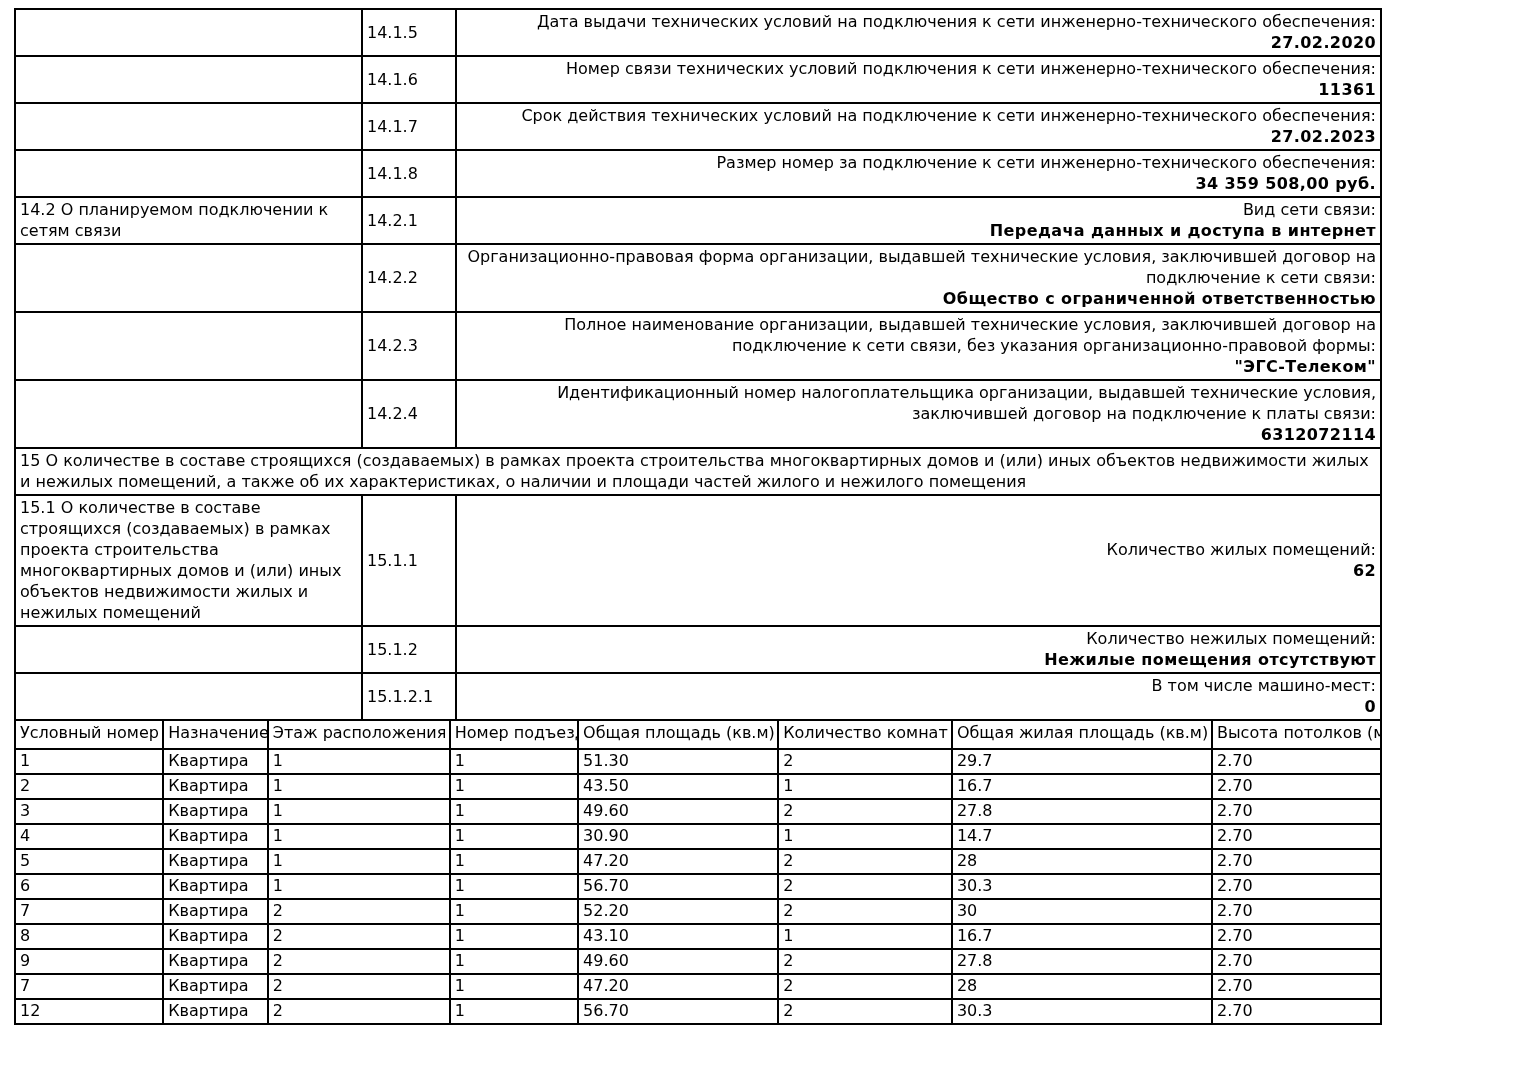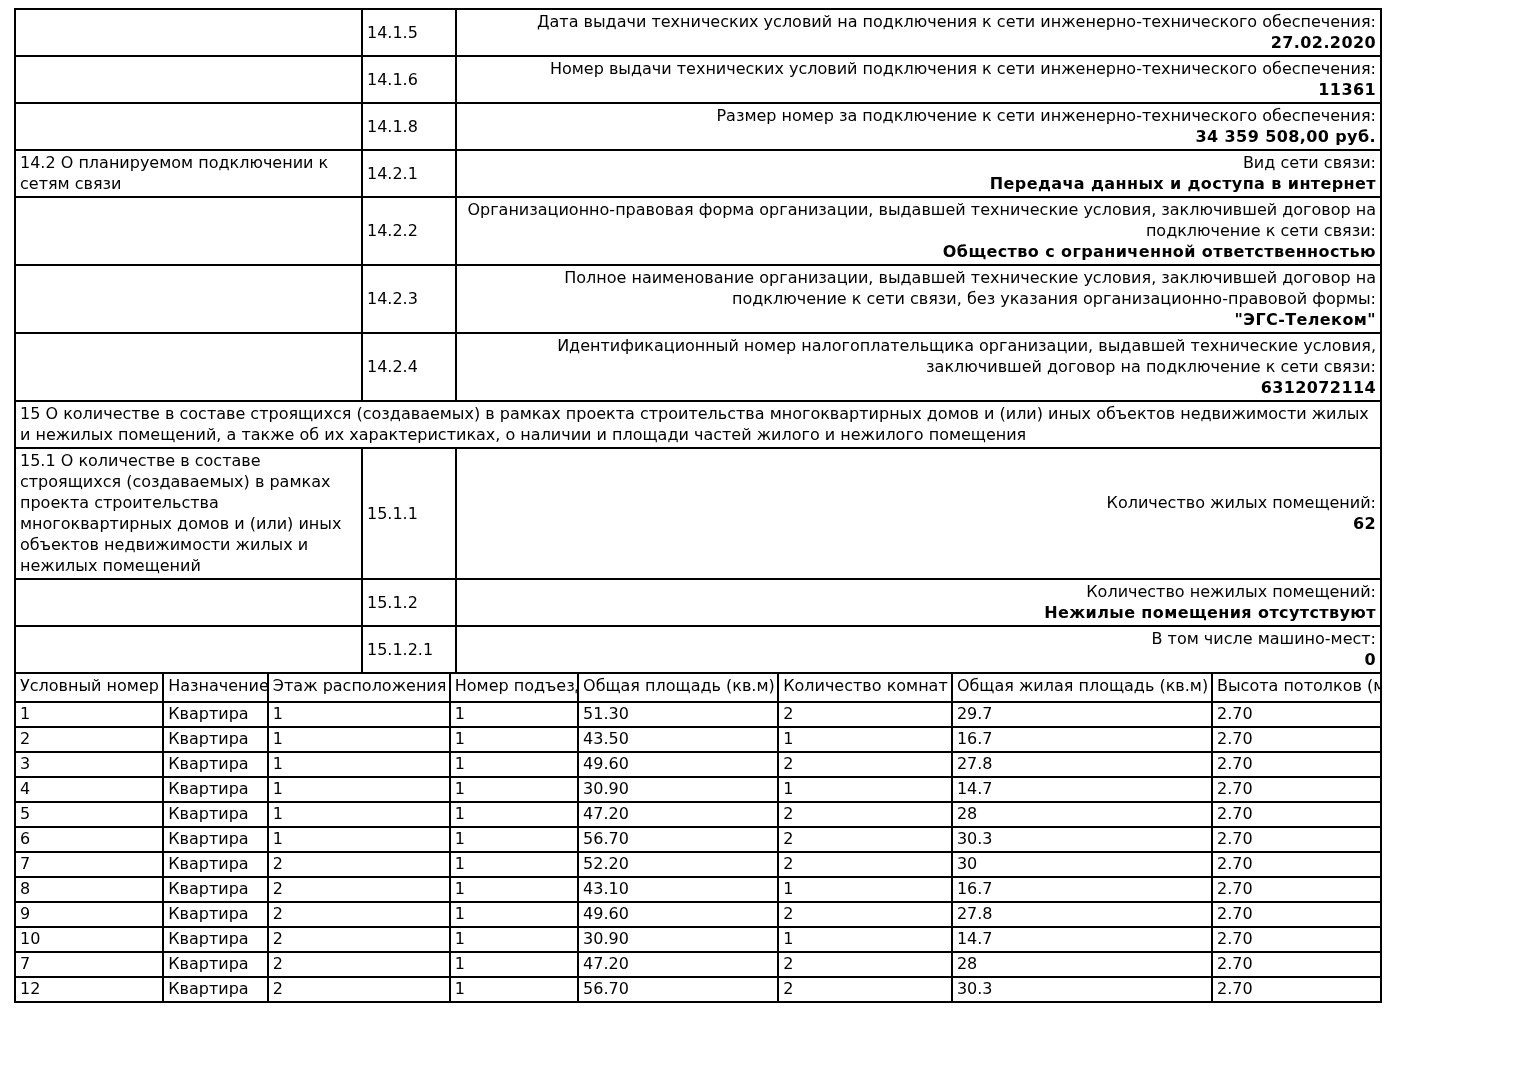--- a/index.html
+++ b/index.html
@@ -36,22 +36,30 @@
           <td class="code-cell">14.1.5</td>
           <td class="desc-cell">
             <div class="lbl">Дата выдачи технических условий на подключения к сети инженерно-технического обеспечения:</div>
             <div class="val">27.02.2020</div>
           </td>
         </tr>
         <tr>
           <td class="left-cell"></td>
           <td class="code-cell">14.1.6</td>
           <td class="desc-cell">
-            <div class="lbl">Номер выдачи технических условий подключения к сети инженерно-технического обеспечения:</div>
+            <div class="lbl">Номер связи технических условий подключения к сети инженерно-технического обеспечения:</div>
             <div class="val">11361</div>
+          </td>
+        </tr>
+        <tr>
+          <td class="left-cell"></td>
+          <td class="code-cell">14.1.7</td>
+          <td class="desc-cell">
+            <div class="lbl">Срок действия технических условий на подключение к сети инженерно-технического обеспечения:</div>
+            <div class="val">27.02.2023</div>
           </td>
         </tr>
         <tr>
           <td class="left-cell"></td>
           <td class="code-cell">14.1.8</td>
           <td class="desc-cell">
             <div class="lbl">Размер номер за подключение к сети инженерно-технического обеспечения:</div>
             <div class="val">34 359 508,00 руб.</div>
           </td>
         </tr>
@@ -76,21 +84,21 @@
           <td class="code-cell">14.2.3</td>
           <td class="desc-cell">
             <div class="lbl">Полное наименование организации, выдавшей технические условия, заключившей договор на подключение к сети связи, без указания организационно-правовой формы:</div>
             <div class="val">"ЭГС-Телеком"</div>
           </td>
         </tr>
         <tr>
           <td class="left-cell"></td>
           <td class="code-cell">14.2.4</td>
           <td class="desc-cell">
-            <div class="lbl">Идентификационный номер налогоплательщика организации, выдавшей технические условия, заключившей договор на подключение к сети связи:</div>
+            <div class="lbl">Идентификационный номер налогоплательщика организации, выдавшей технические условия, заключившей договор на подключение к платы связи:</div>
             <div class="val">6312072114</div>
           </td>
         </tr>
         <tr>
           <td class="section-cell" colspan="3">15 О количестве в составе строящихся (создаваемых) в рамках проекта строительства многоквартирных домов и (или) иных объектов недвижимости жилых и нежилых помещений, а также об их характеристиках, о наличии и площади частей жилого и нежилого помещения</td>
         </tr>
         <tr>
           <td class="left-cell">15.1 О количестве в составе строящихся (создаваемых) в рамках проекта строительства многоквартирных домов и (или) иных объектов недвижимости жилых и нежилых помещений</td>
           <td class="code-cell">15.1.1</td>
           <td class="desc-cell">
@@ -225,30 +233,20 @@
           <td>9</td>
           <td>Квартира</td>
           <td>2</td>
           <td>1</td>
           <td>49.60</td>
           <td>2</td>
           <td>27.8</td>
           <td>2.70</td>
         </tr>
         <tr>
-          <td>10</td>
-          <td>Квартира</td>
-          <td>2</td>
-          <td>1</td>
-          <td>30.90</td>
-          <td>1</td>
-          <td>14.7</td>
-          <td>2.70</td>
-        </tr>
-        <tr>
           <td>7</td>
           <td>Квартира</td>
           <td>2</td>
           <td>1</td>
           <td>47.20</td>
           <td>2</td>
           <td>28</td>
           <td>2.70</td>
         </tr>
         <tr>

